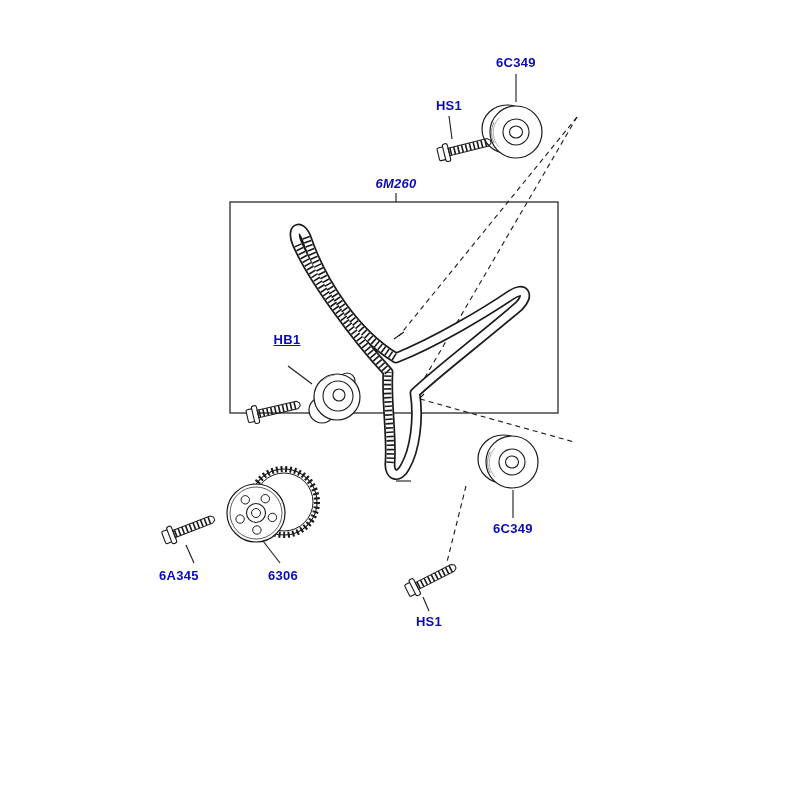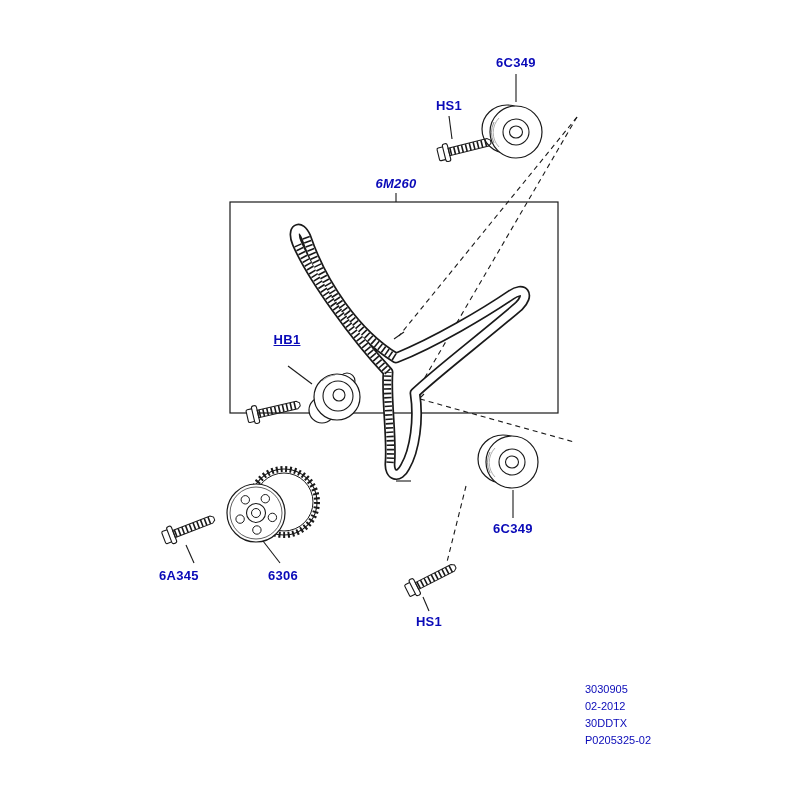--- a/index.html
+++ b/index.html
@@ -148,20 +148,14 @@
   <div class="part-label" style="left:287px;top:332px;text-decoration:underline;">HB1</div>
 
   <div class="part-label" style="left:513px;top:521px;">6C349</div>
 
   <div class="part-label" style="left:429px;top:614px;">HS1</div>
 
   <div class="part-label" style="left:179px;top:568px;">6A345</div>
 
   <div class="part-label" style="left:283px;top:568px;">6306</div>
 
-  <div class="footer-block">
-    <div>3030905</div>
-    <div>02-2012</div>
-    <div>30DDTX</div>
-    <div>P0205325-02</div>
-  </div>
 
 </div>
 
 </body></html>

